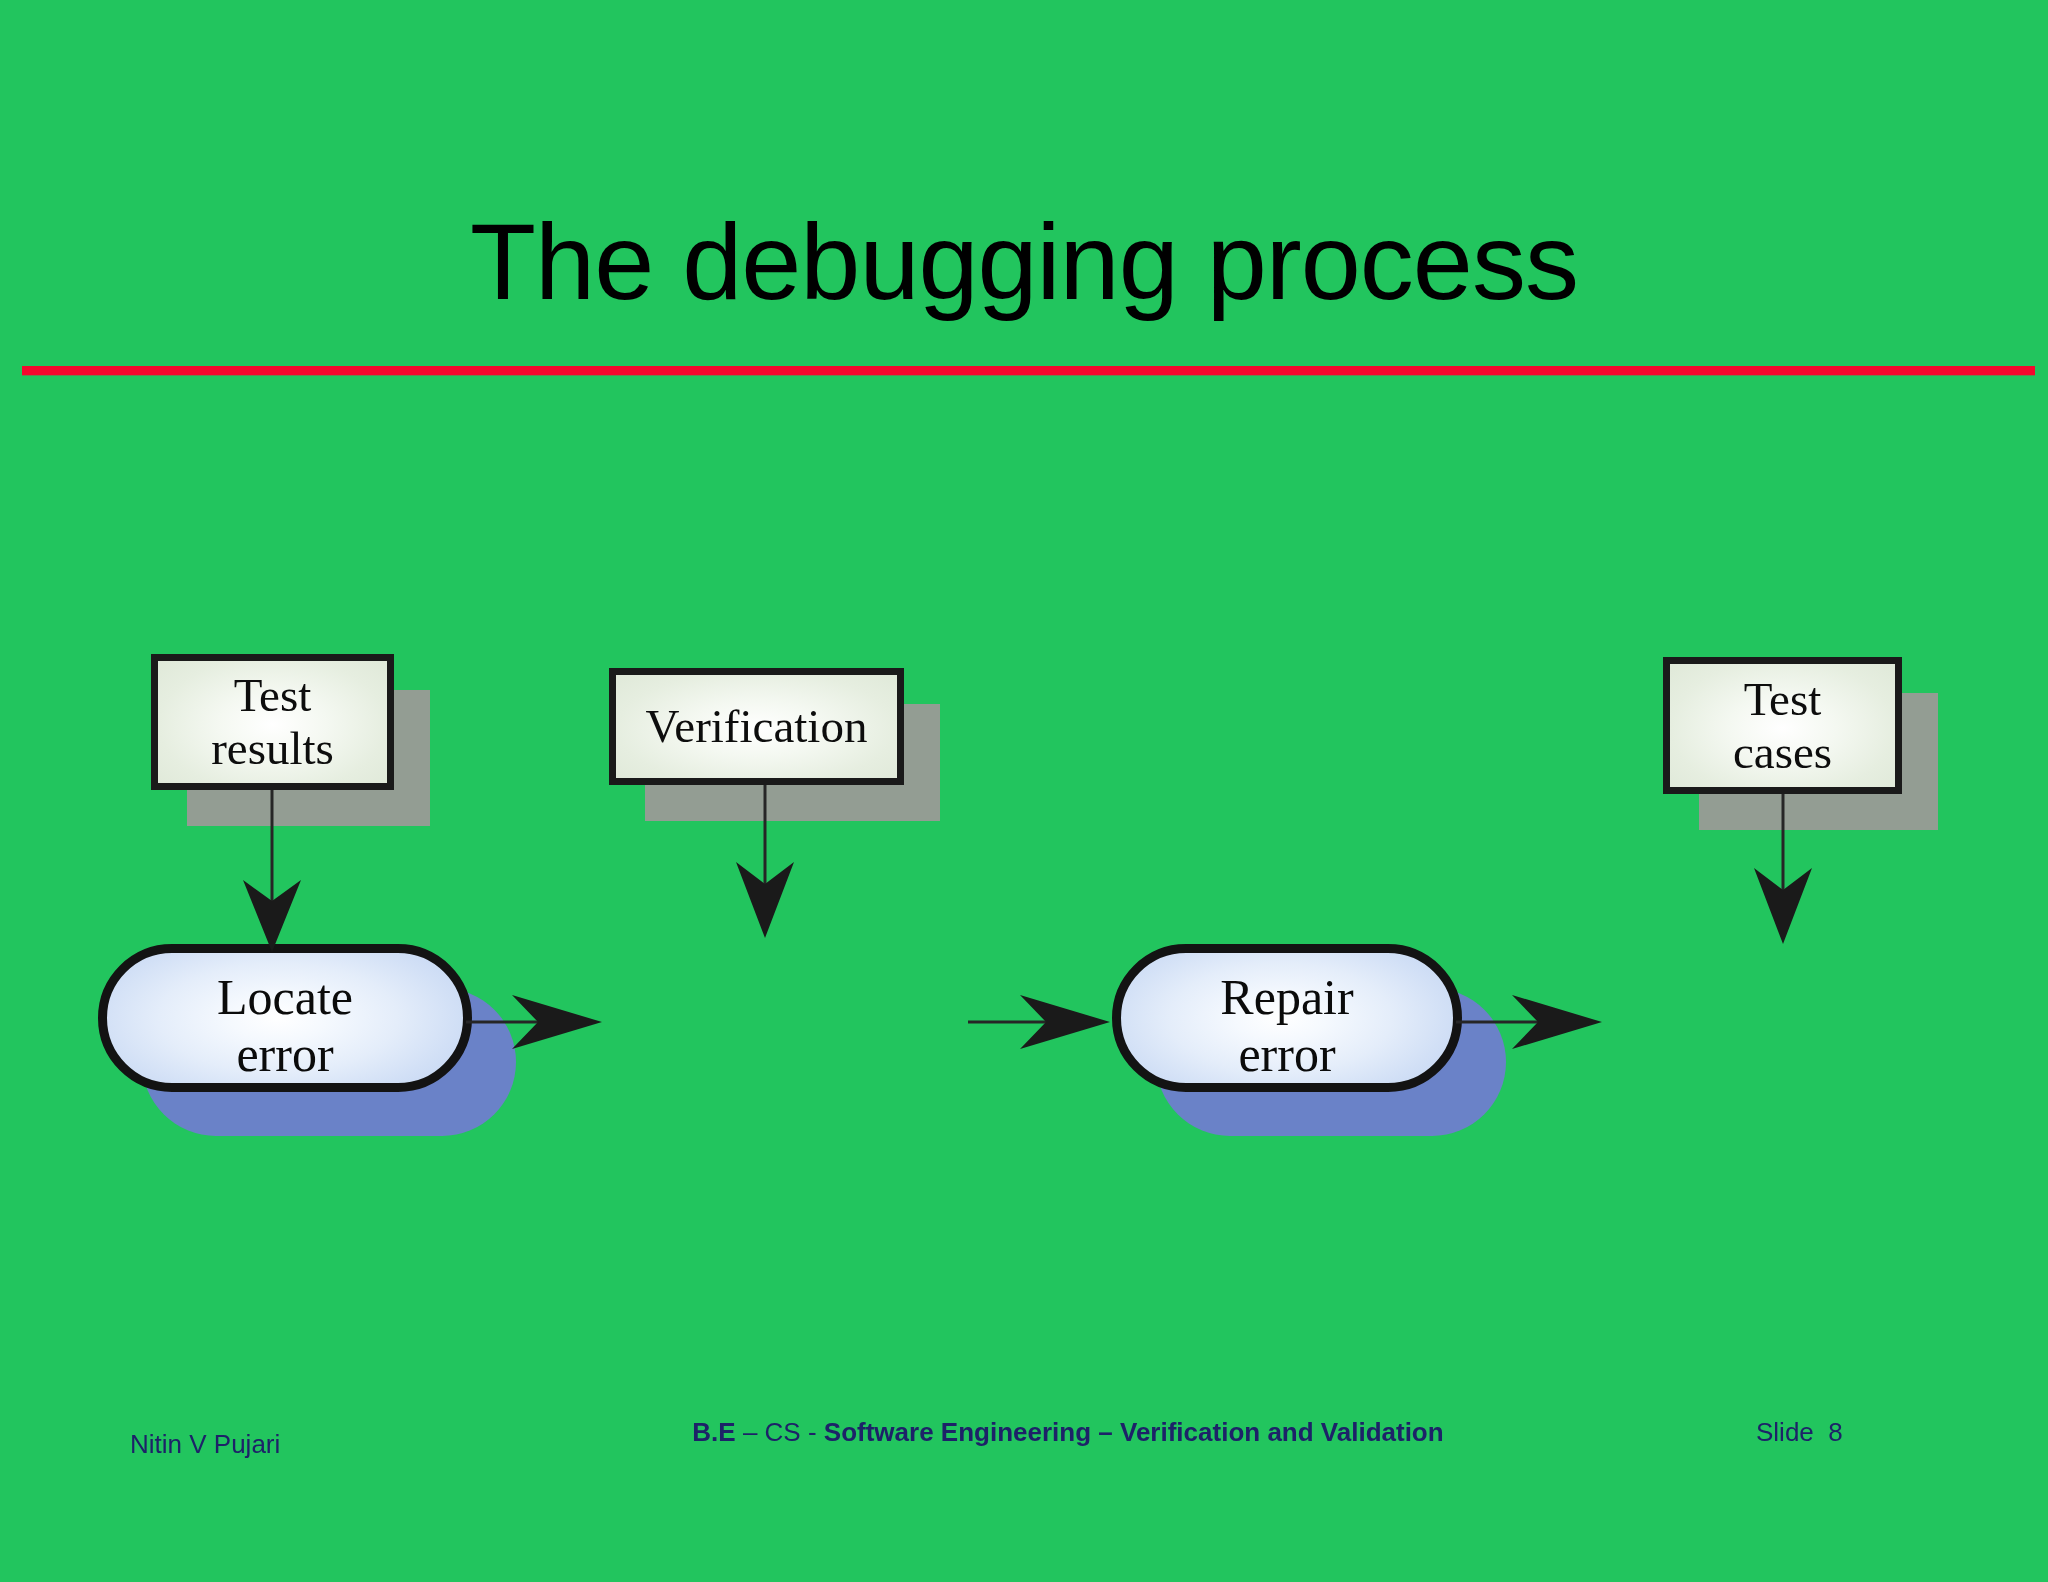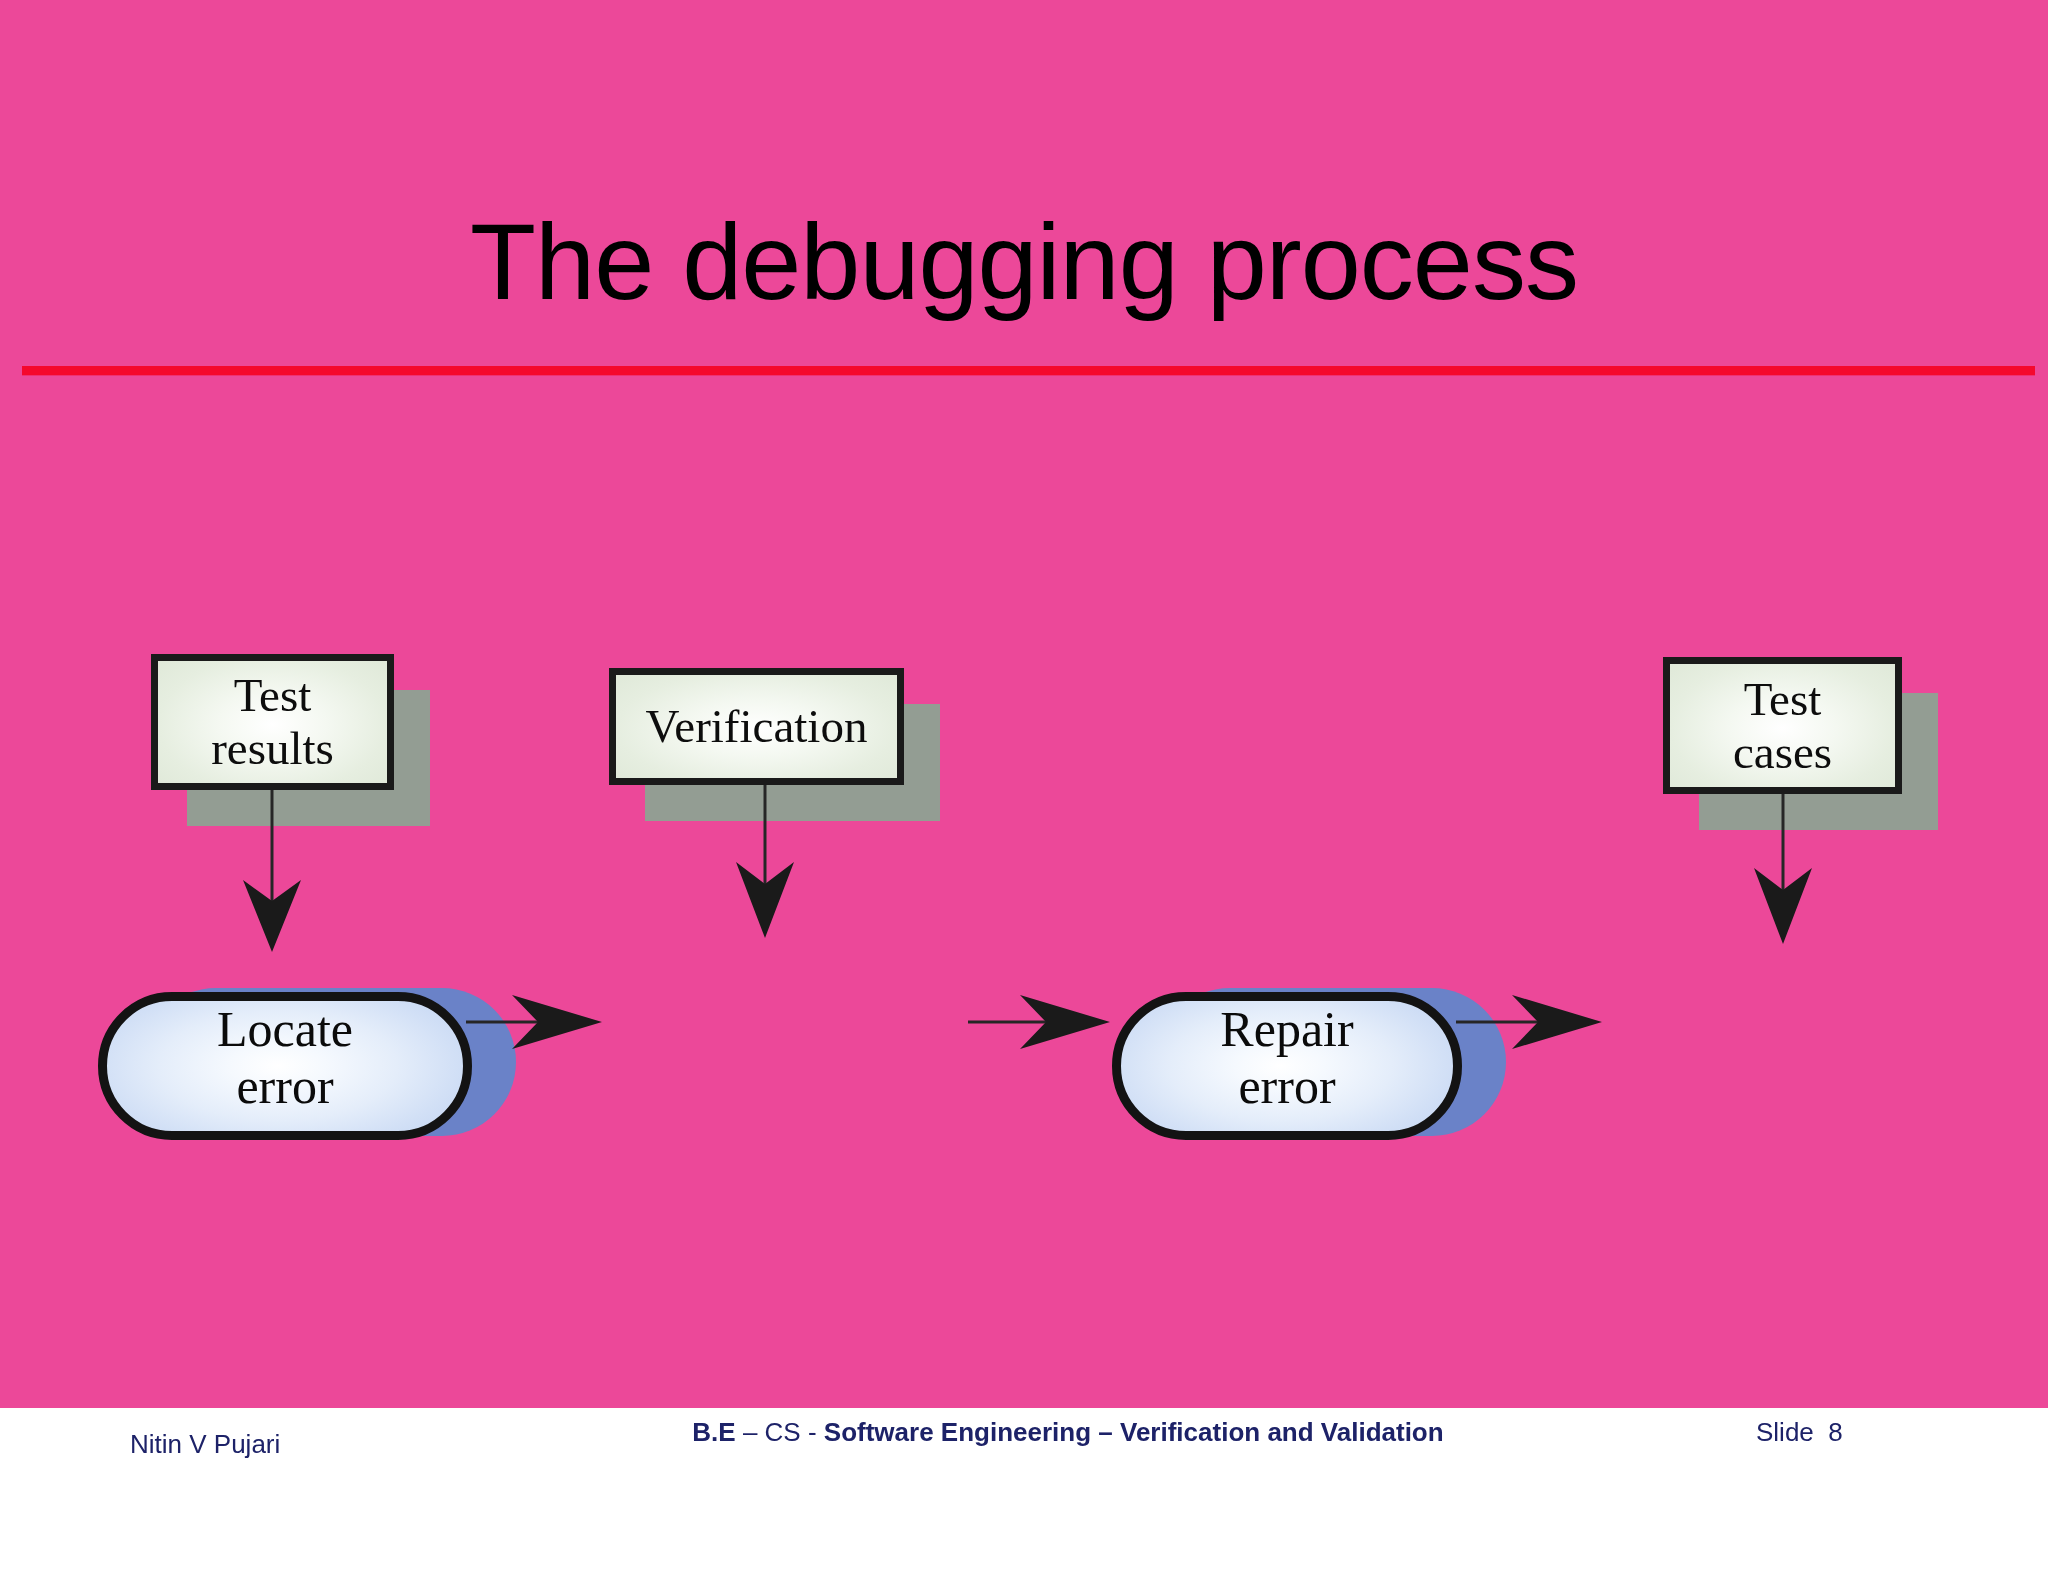--- a/index.html
+++ b/index.html
@@ -15,22 +15,22 @@
     overflow: hidden;
     font-family: "Liberation Sans", sans-serif;
     -webkit-font-smoothing: antialiased;
   }
 
   
   #slide {
     position: absolute;
     left: 0; top: 0;
     width: 2048px;
-    height: 1408px;
-    background: #ec4899;
+    height: 1582px;
+    background: #22c55e;
   }
 
   
   #title {
     position: absolute;
     left: 0;
     top: 205px;
     width: 2048px;
     text-align: center;
     font-family: "Liberation Sans", sans-serif;
@@ -120,24 +120,23 @@
     left: 0; top: 0;
     width: 100%;
     height: 100%;
     box-sizing: border-box;
     border: 9px solid #131313;
     border-radius: 9999px;
     background: radial-gradient(ellipse 62% 78% at 48% 50%,
                  #ffffff 0%, #f5f9fe 22%, #e4edfa 54%, #d2e0f6 80%, #c6d7f3 100%);
     z-index: 1;
     display: flex;
-    align-items: flex-start;
+    align-items: flex-end;
     justify-content: center;
     text-align: center;
-    margin-top: 48px;
   }
   .pill-label {
     font-family: "Liberation Serif", serif;
     font-size: 50px;
     line-height: 1.14;
     color: #0b0b0b;
     white-space: pre-line;
   }
 
   

